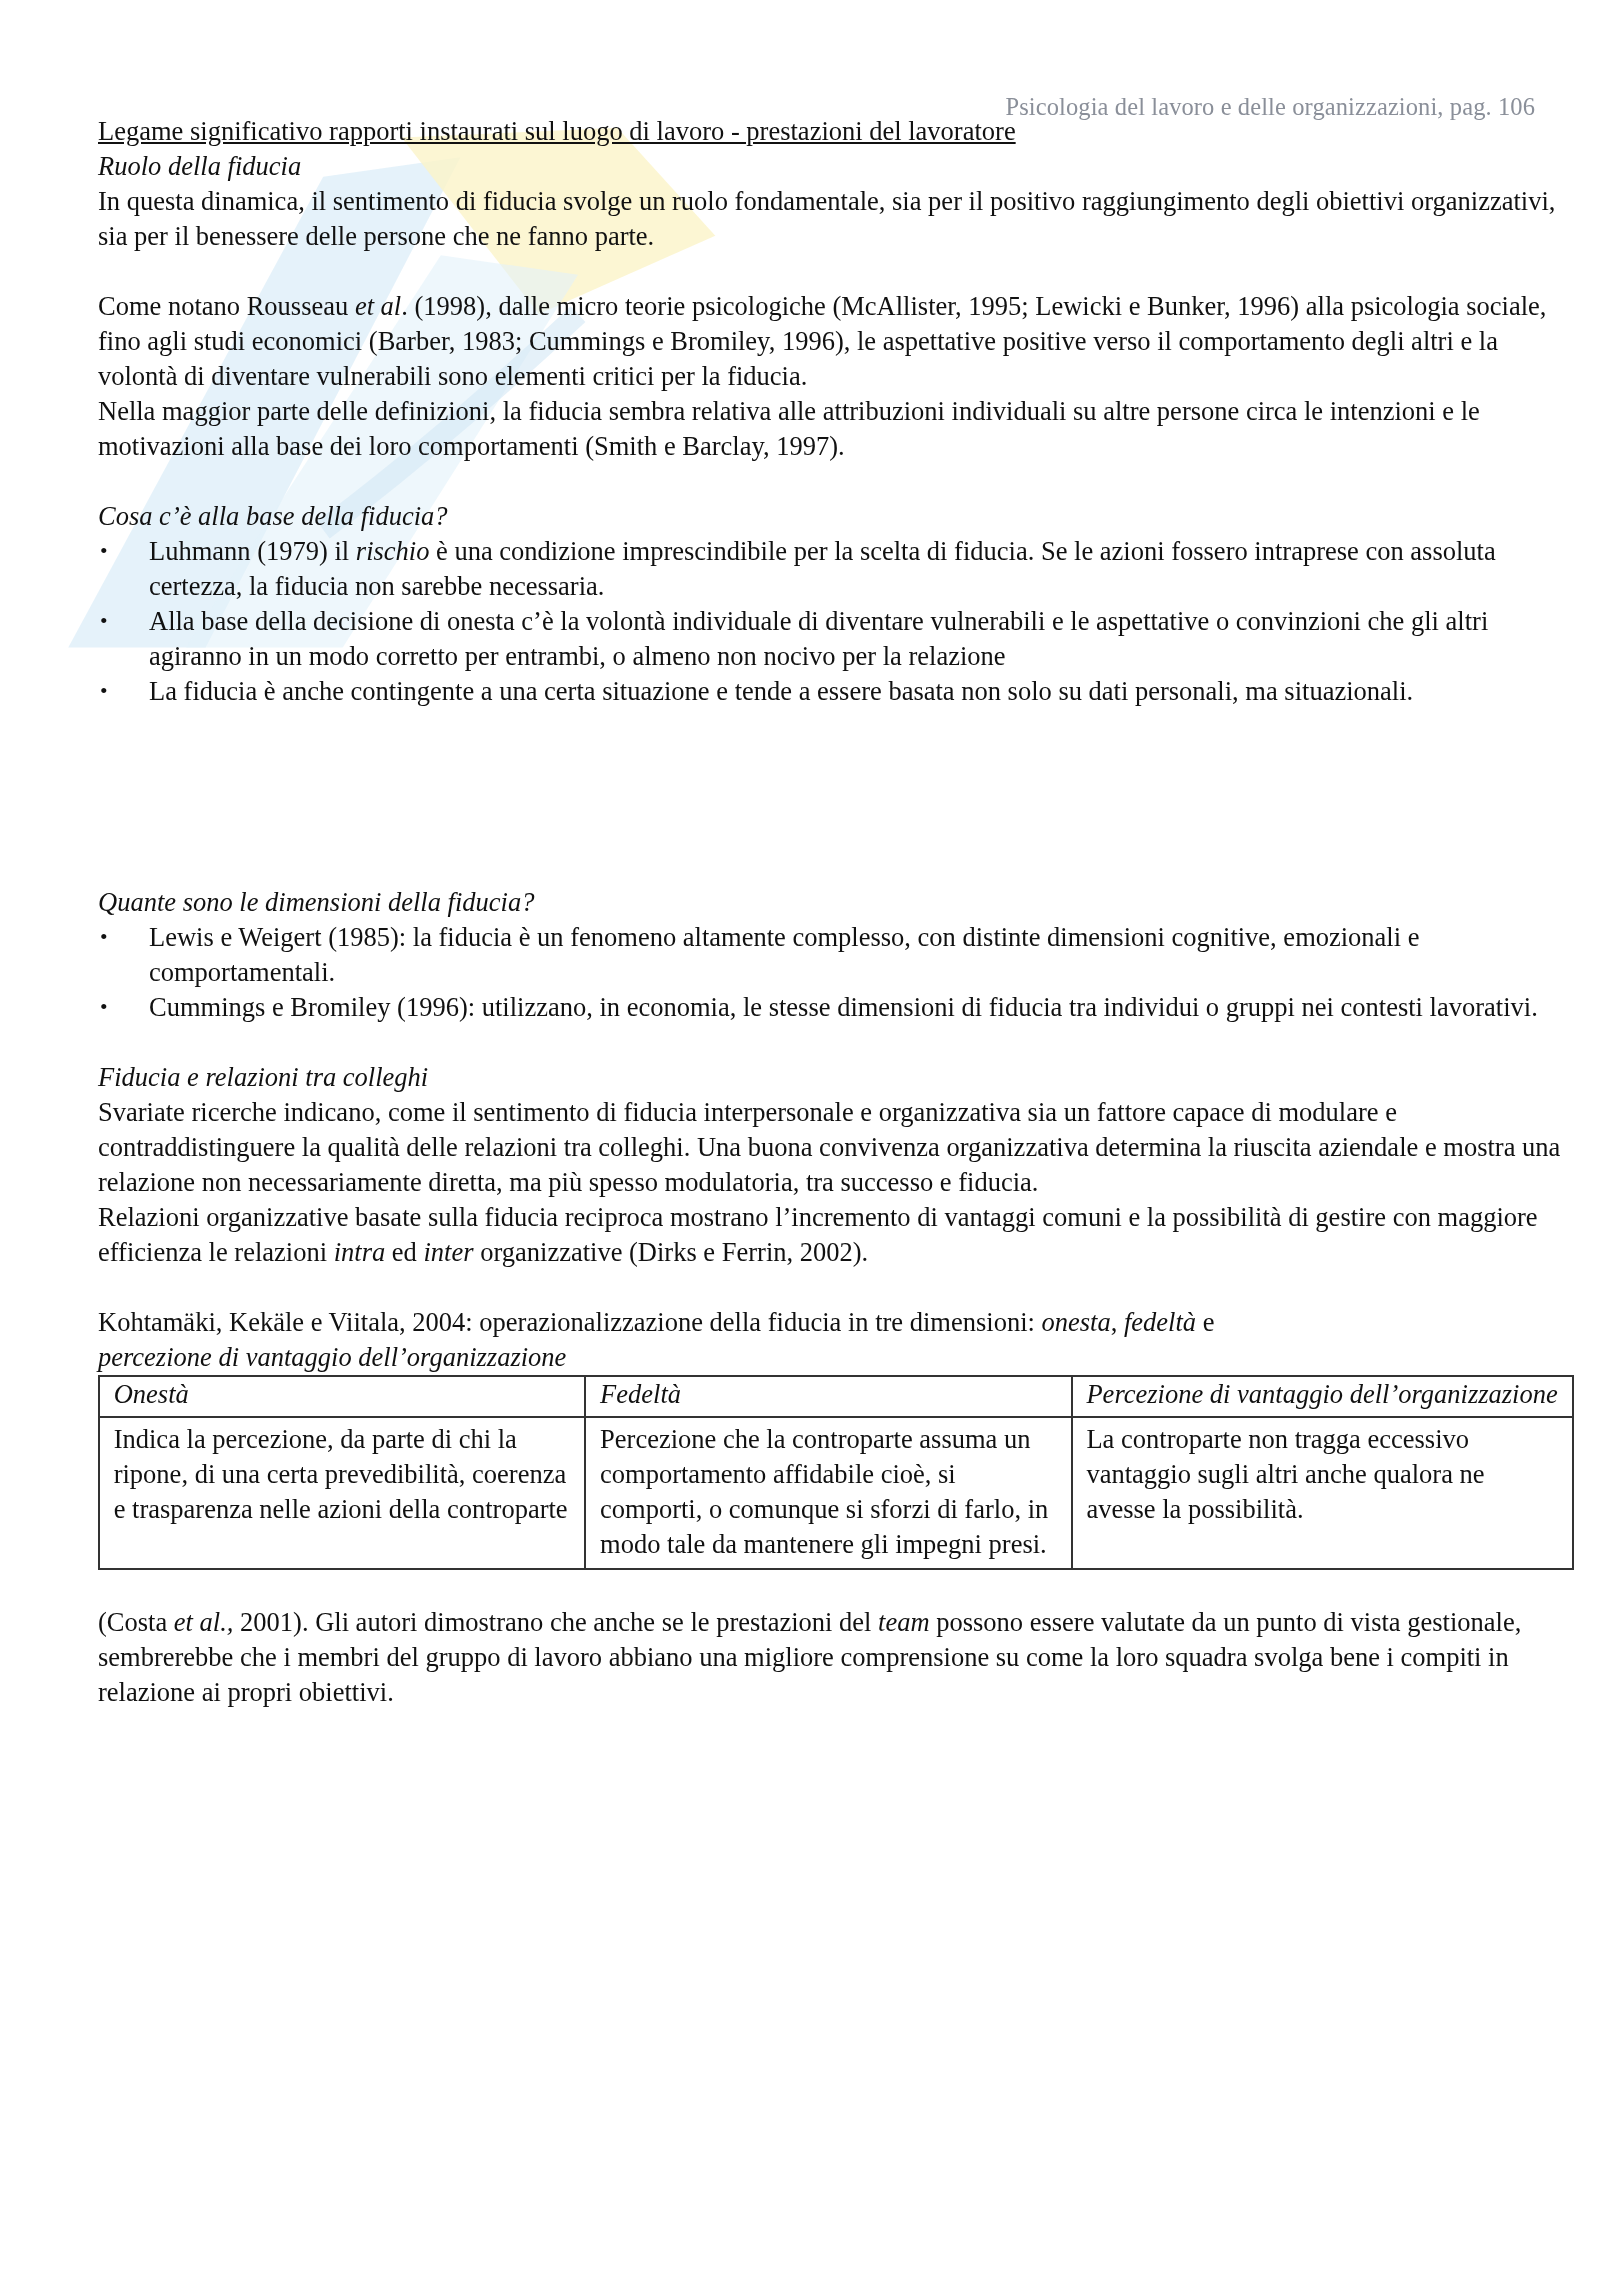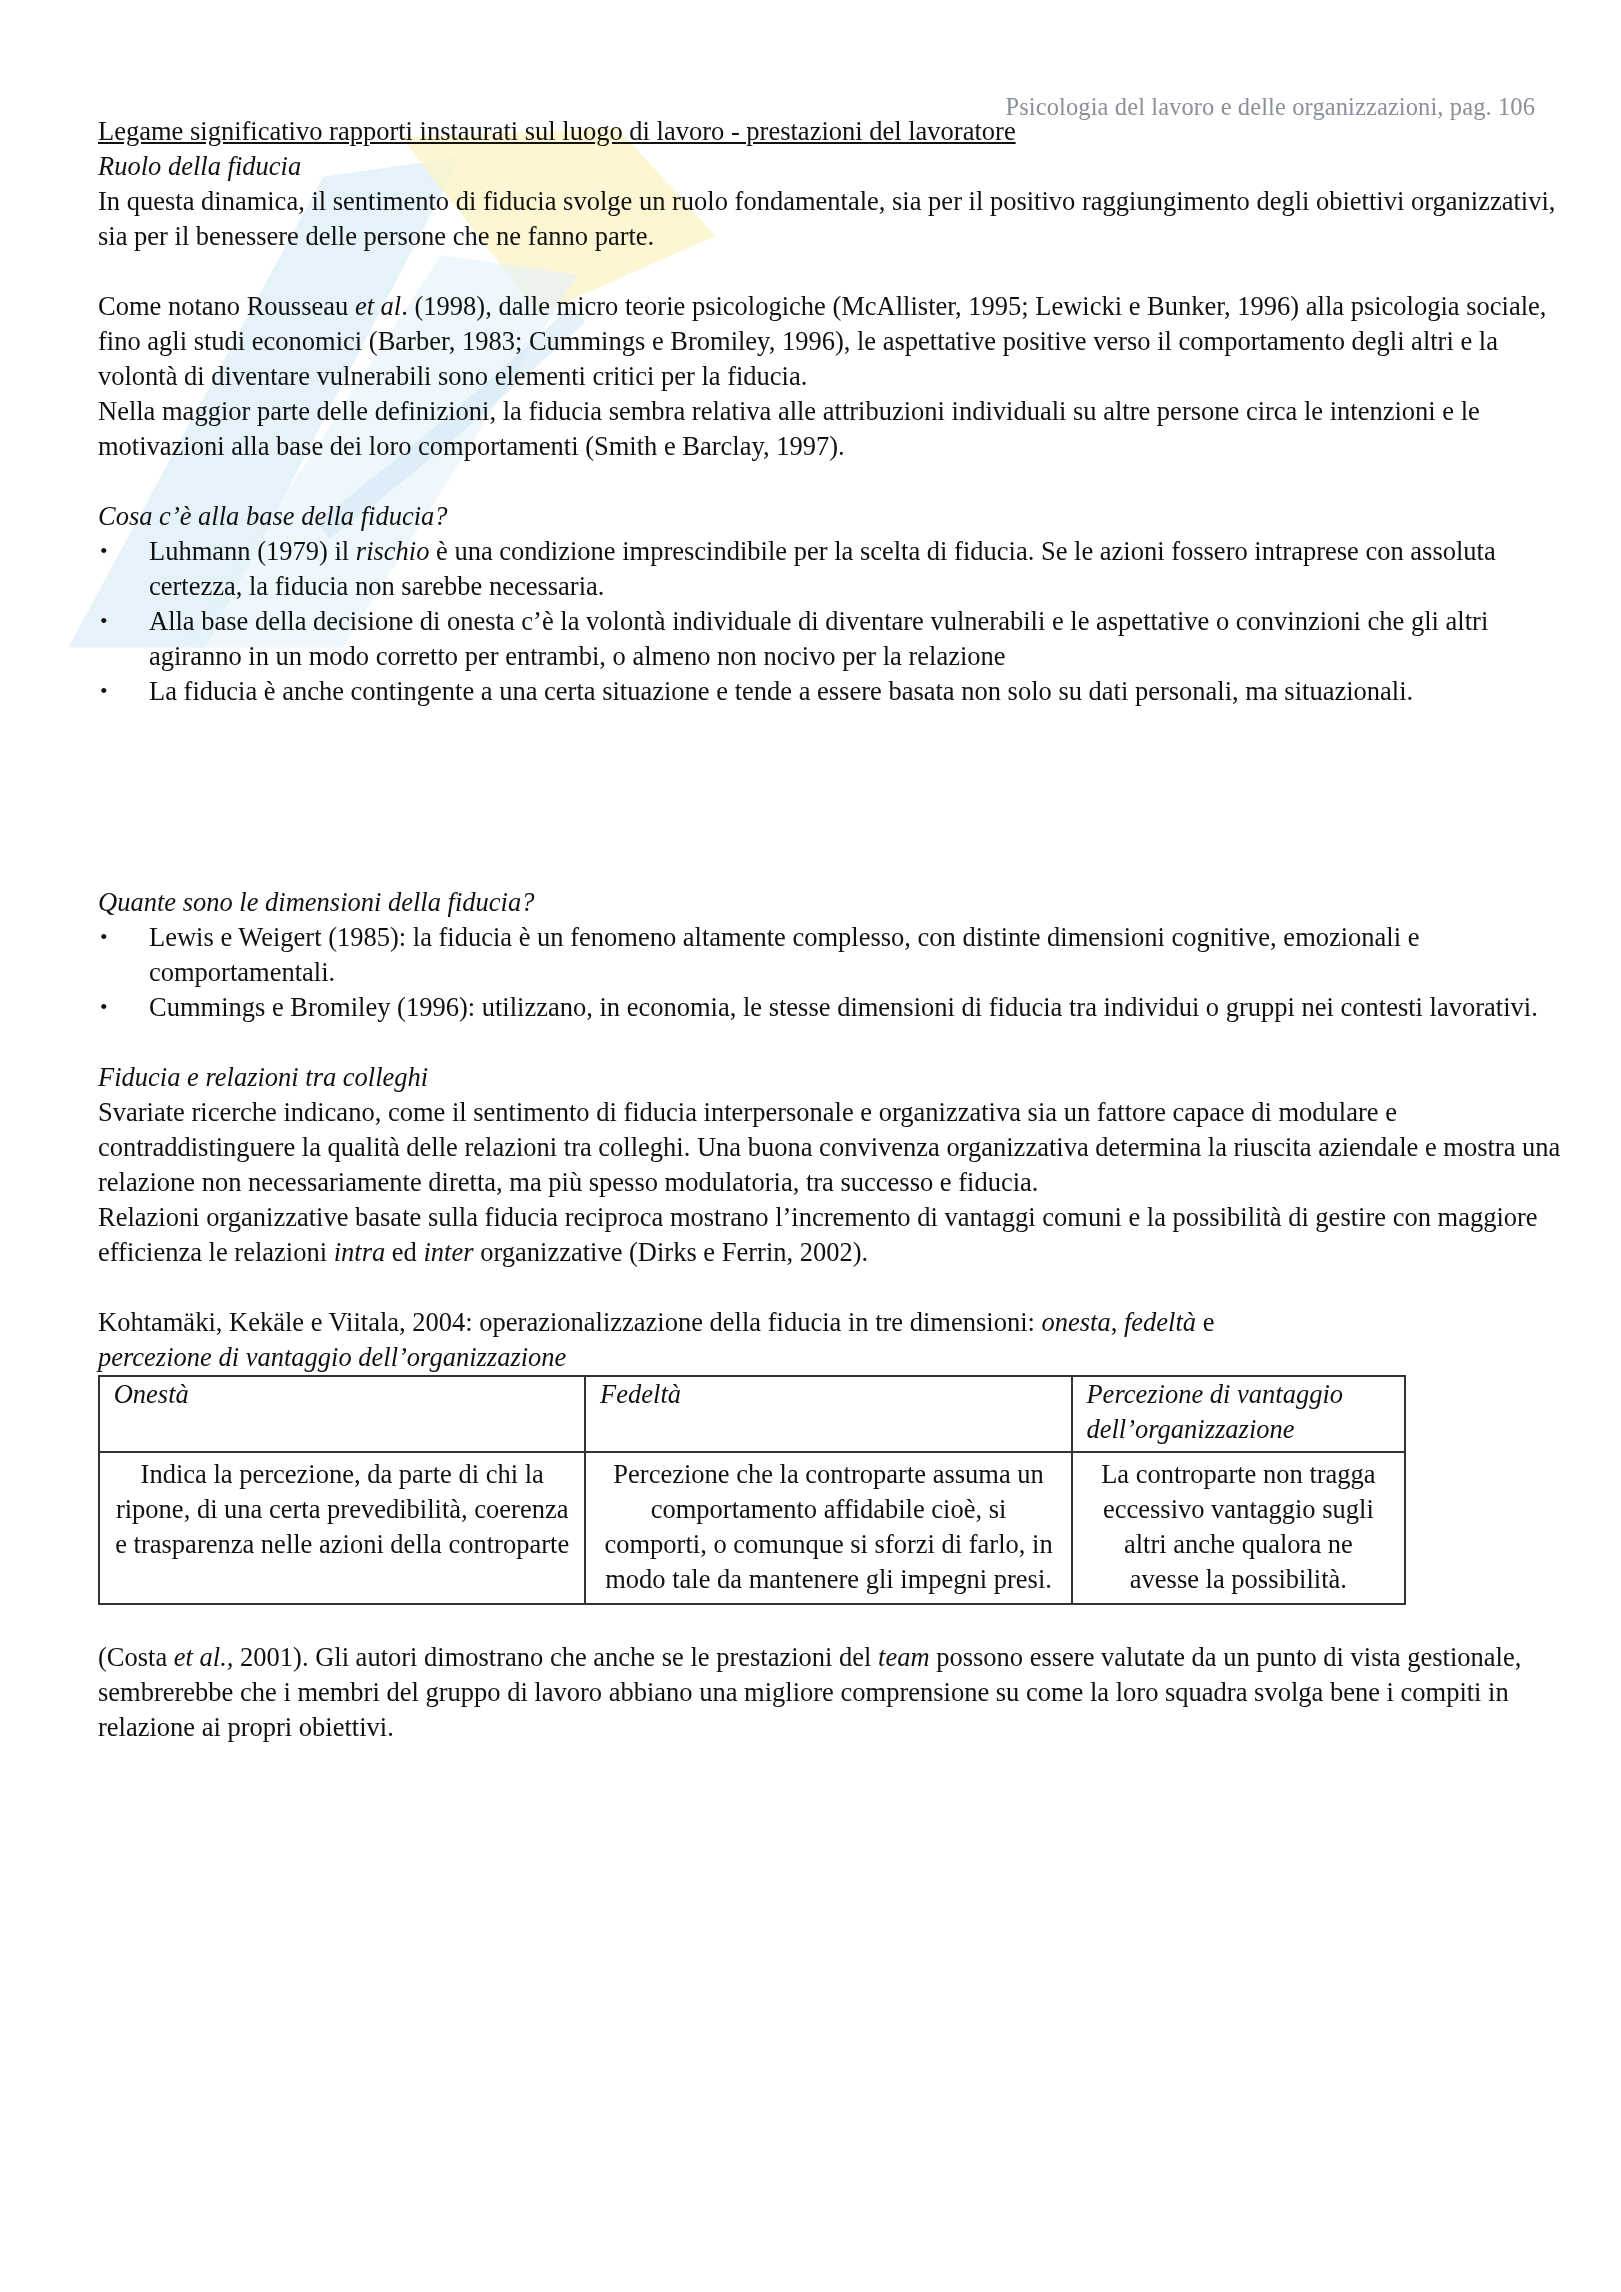--- a/index.html
+++ b/index.html
@@ -12,25 +12,25 @@
   .content { position: absolute; left: 98px; top: 114px; width: 1480px; font-size: 26.5px;
              line-height: 35px; z-index: 1; font-family: Liberation Serif, serif; }
   p { margin: 0; }
   .u { text-decoration: underline; }
   .i { font-style: italic; }
   .gap { height: 35px; }
   .biggap { height: 176px; }
   ul.bullets { list-style: none; margin: 0; padding: 0; }
   ul.bullets li { position: relative; padding-left: 51px; }
   ul.bullets li .dot { position: absolute; left: 2px; top: 0; font-size: 21.6px; }
-  table.dims { border-collapse: collapse; width: 1308px; margin-top: 0px; font-size: 26.5px; line-height: 35px; }
+  table.dims { border-collapse: collapse; width: 1476px; margin-top: 0px; font-size: 26.5px; line-height: 35px; }
   table.dims td { border: 2px solid #333333; vertical-align: top; padding: 0 13.7px 3.9px 13.7px; }
   table.dims td.c1 { width: 457px; }
   table.dims td.c2 { width: 457px; }
-  table.dims tr.body td { padding-top: 3.9px; padding-bottom: 5.9px; text-align: center; }
+  table.dims tr.body td { padding-top: 3.9px; padding-bottom: 5.9px; }
 </style>
 </head>
 <body>
 
 <svg class="watermark" viewBox="0 0 720 560">
   <path d="M40 540 L300 60 L440 40 L180 540 Z" fill="#dcedf8" opacity="0.75"></path>
   <path d="M380 20 L600 10 L700 120 L520 200 Z" fill="#fbf4c8" opacity="0.8"></path>
   <path d="M160 540 L420 140 L560 160 L320 540 Z" fill="#e3f1fa" opacity="0.6"></path>
   <path d="M300 420 Q420 330 560 200" stroke="#d4e8f5" stroke-width="22" fill="none" opacity="0.6"></path>
 </svg>

